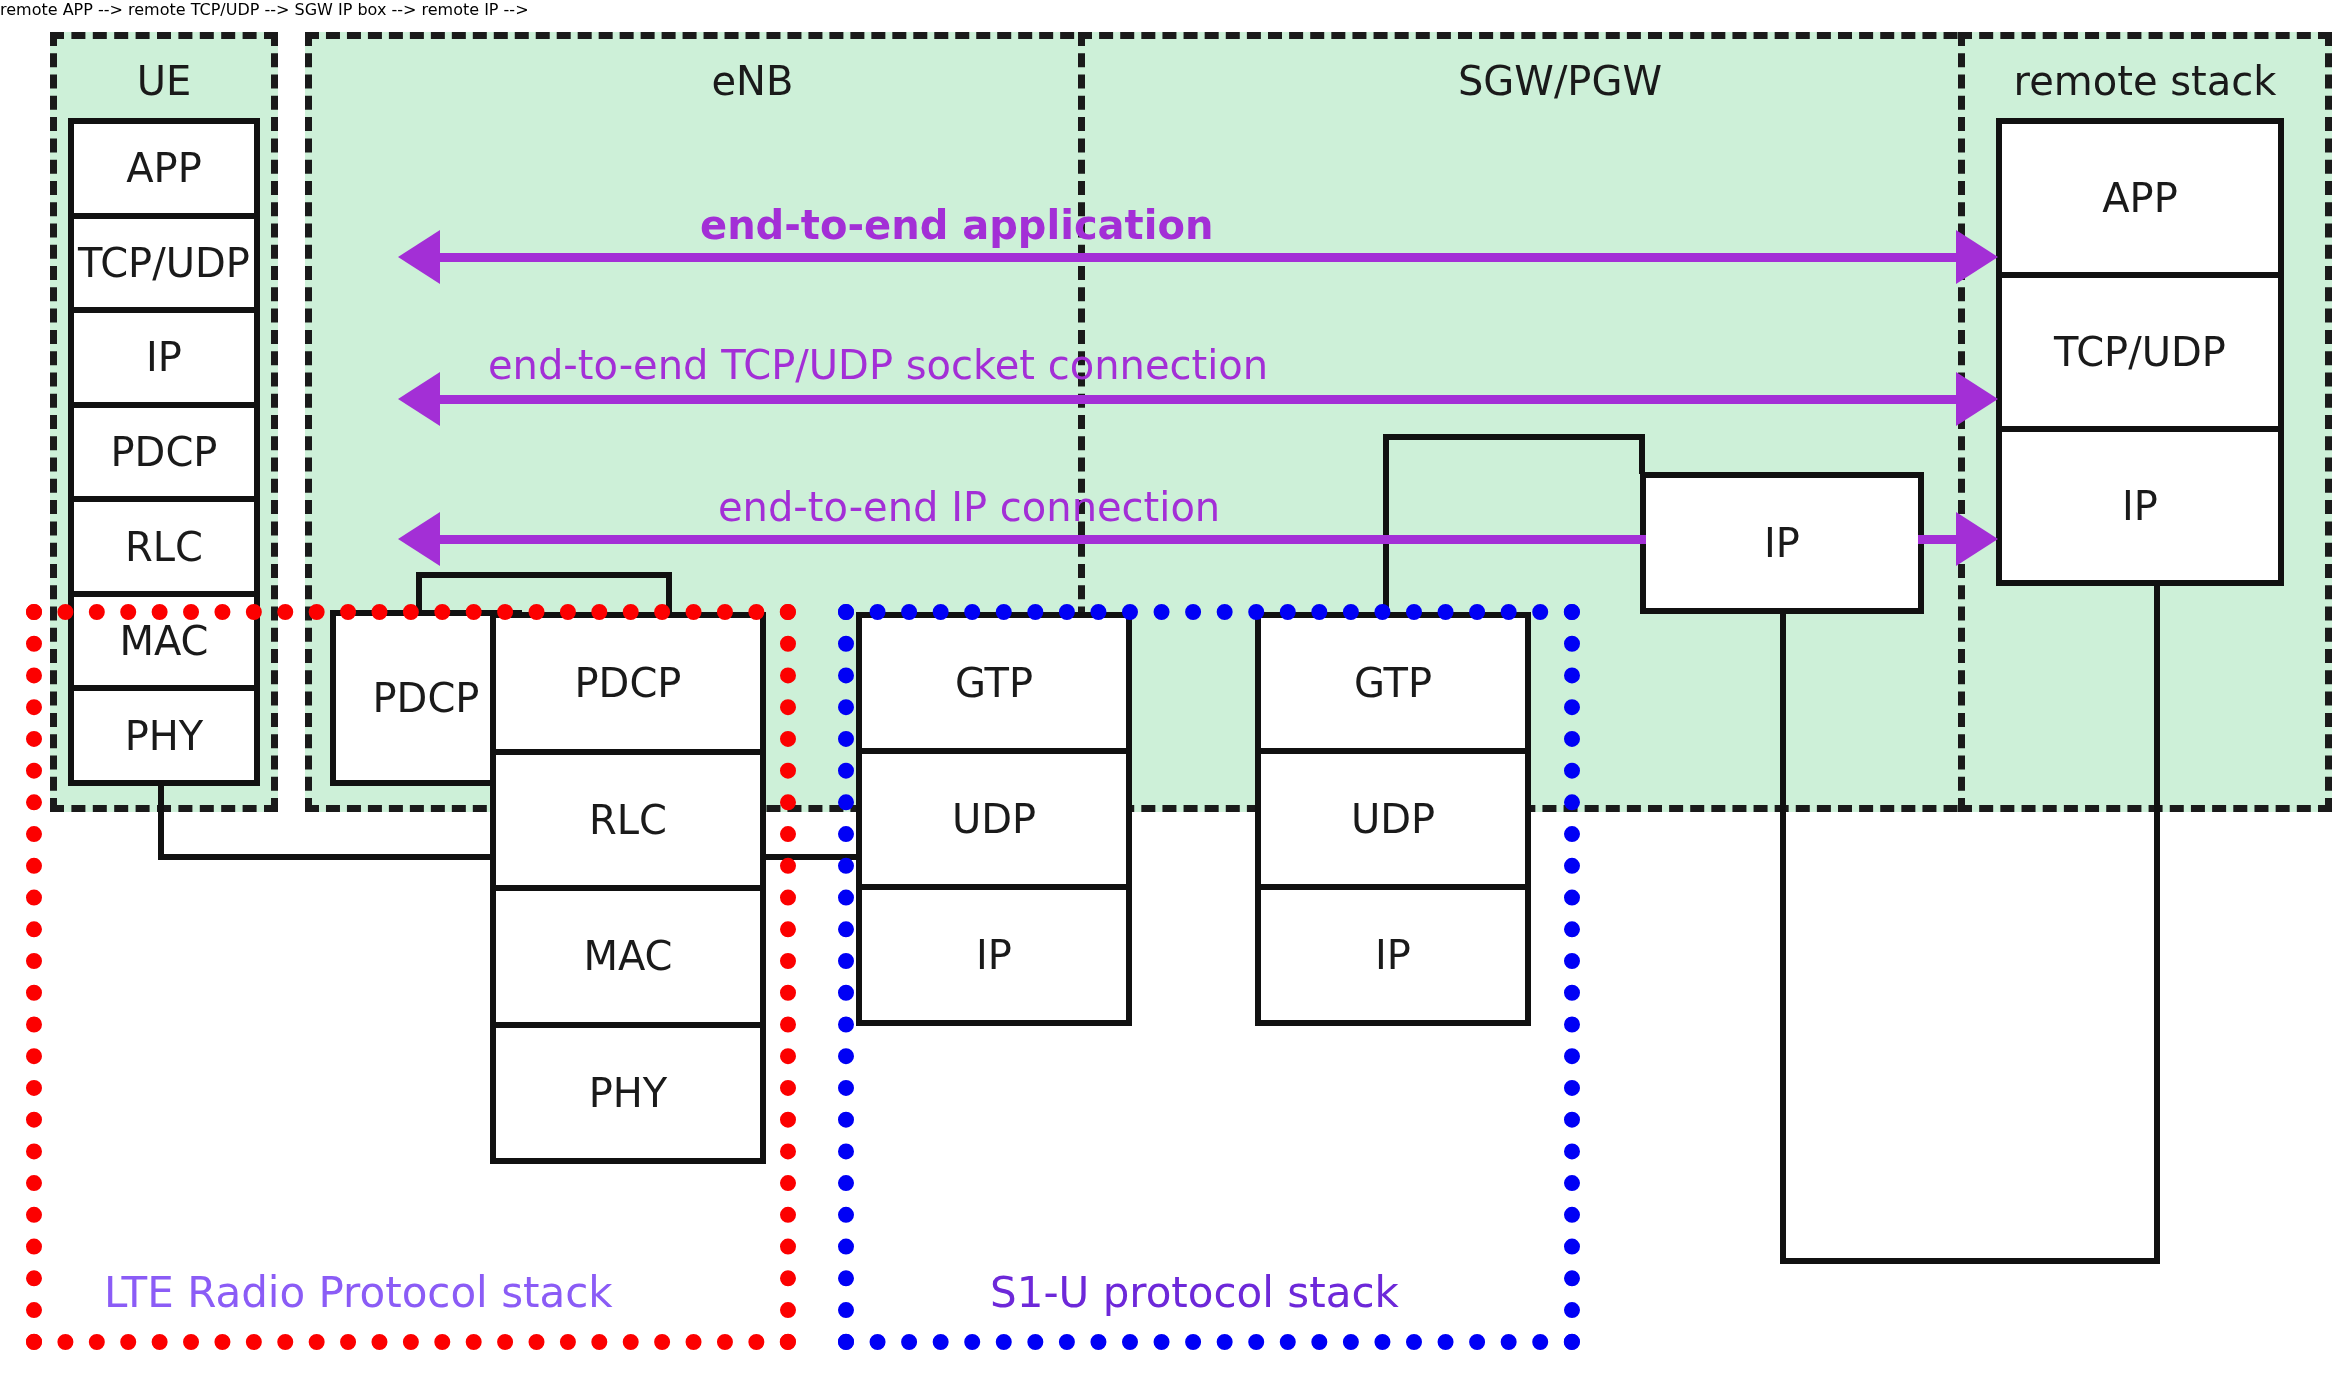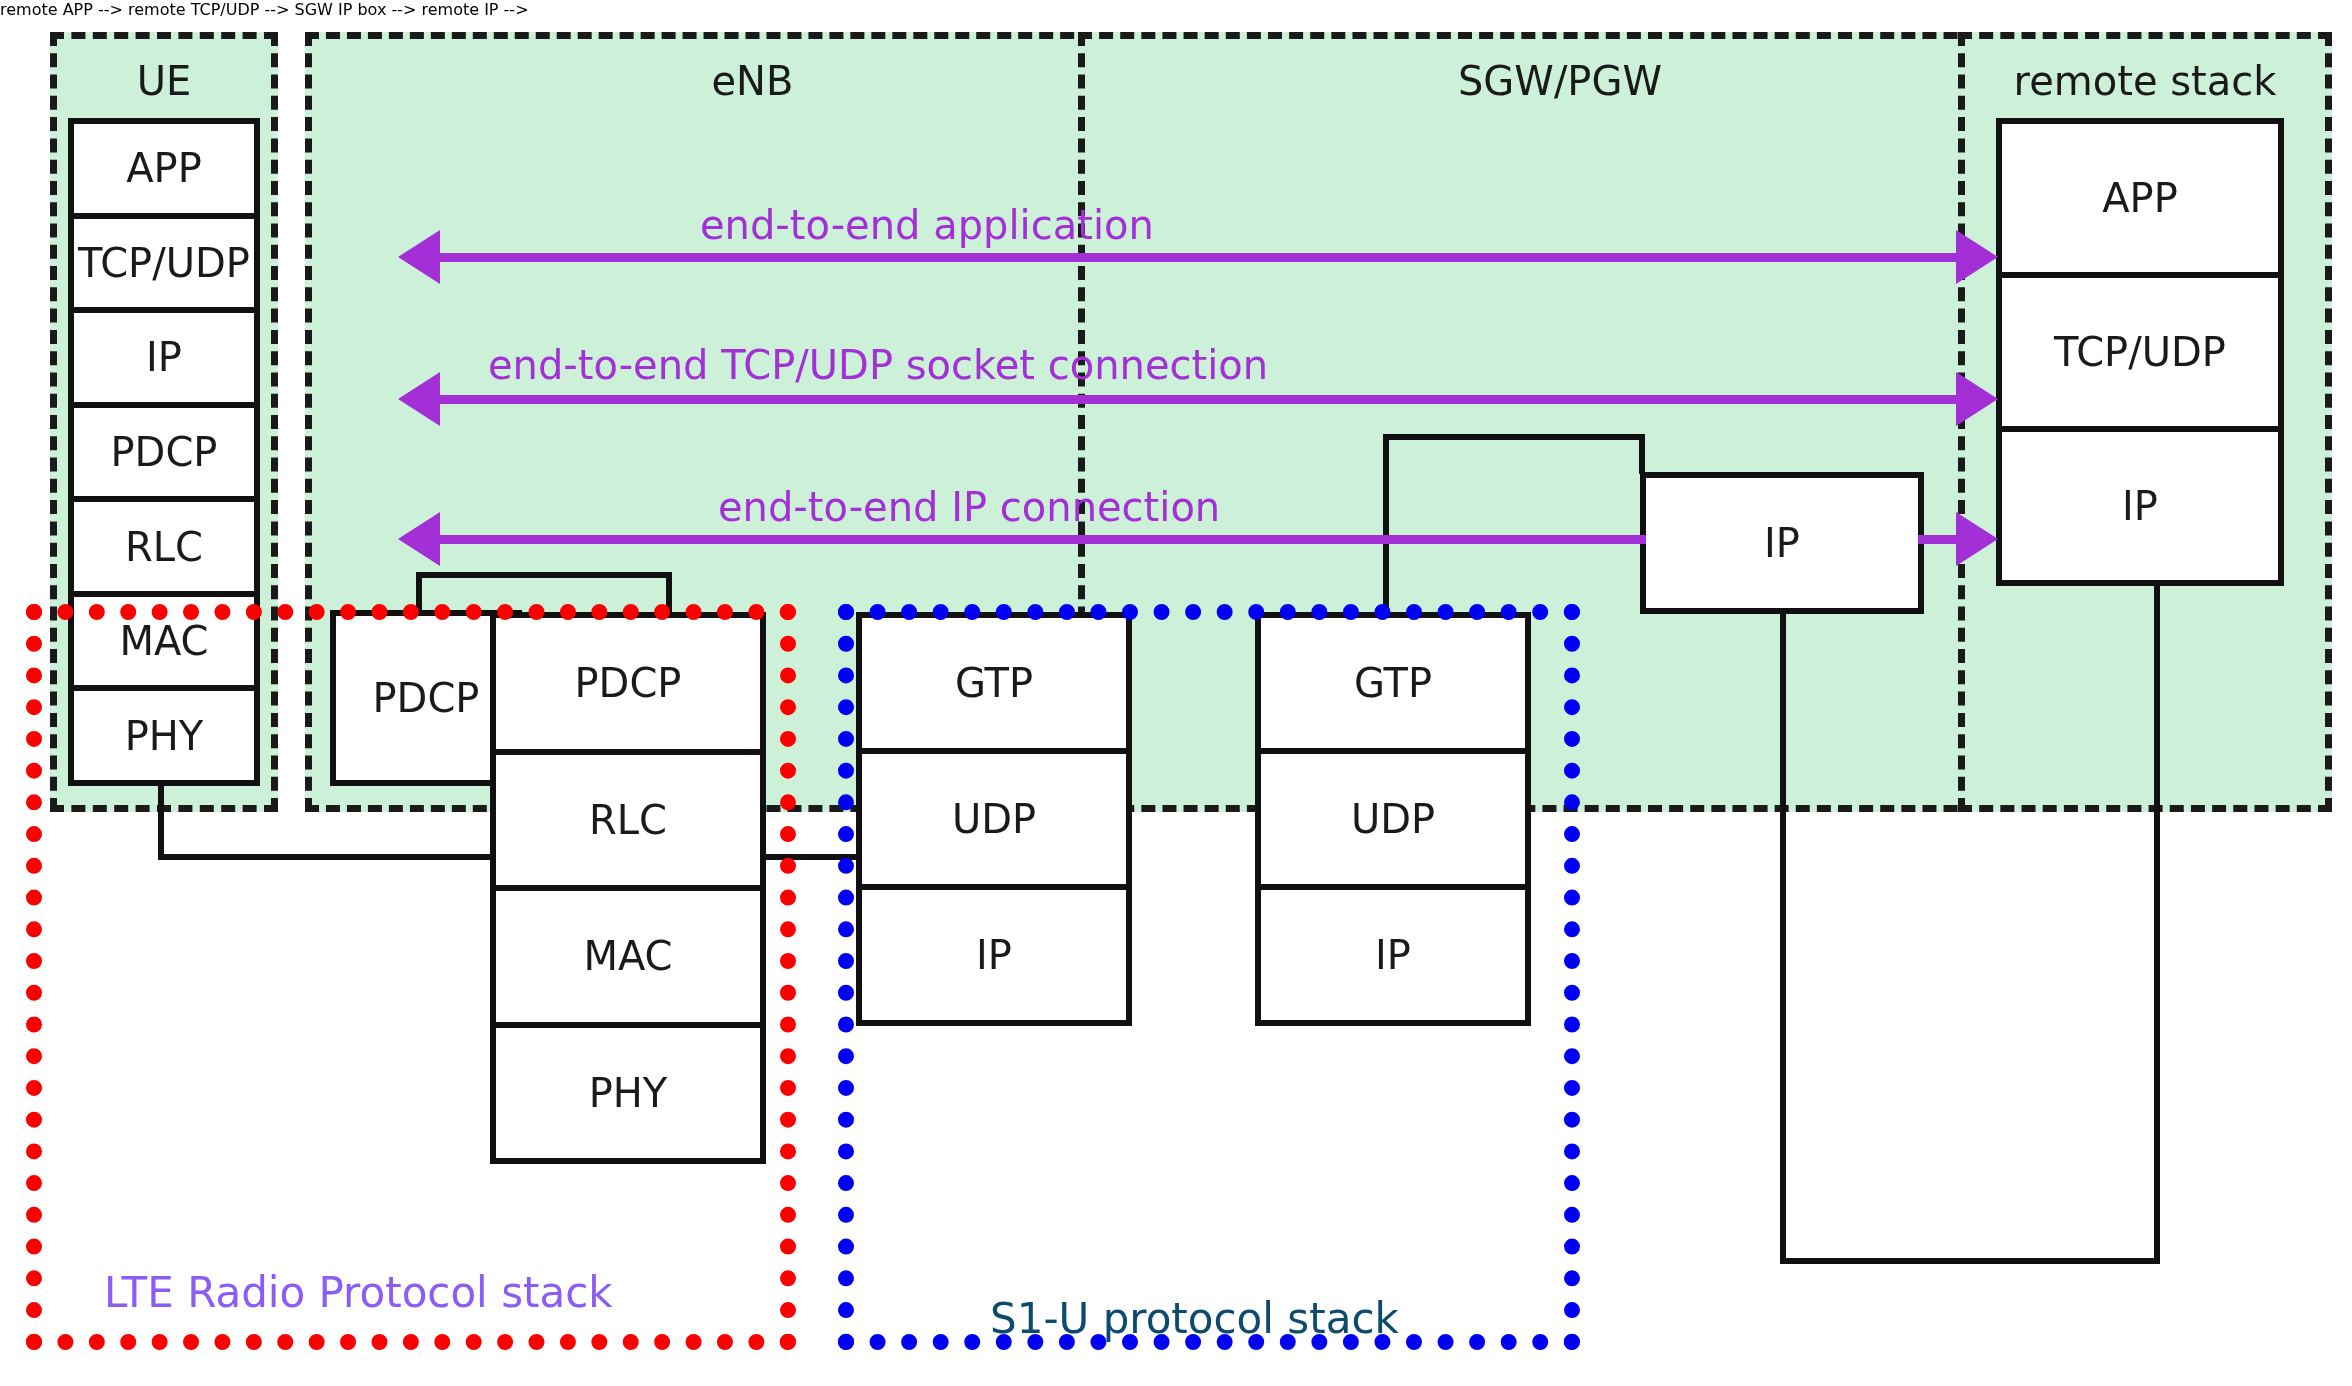--- a/index.html
+++ b/index.html
@@ -116,21 +116,21 @@
   .highlight.red   { border: 16px dotted #fc0000; }
   .highlight.blue  { border: 16px dotted #0000f5; }
 
   .highlight-label {
     position: absolute;
     font-size: 42px;
     white-space: nowrap;
     line-height: 1;
   }
   .highlight-label.red  { color: #8b5cf6; }
-  .highlight-label.blue { color: #0c4a6e; margin-top: 26px; }
+  .highlight-label.blue { color: #6d28d9; }
 </style>
 </head>
 <body>
 
 <div id="diagram">
 
   
   <div class="domain" style="left:50px; top:32px; width:228px; height:780px;">
     <div class="domain-title">UE</div>
   </div>
@@ -239,21 +239,21 @@
     <div class="layer">TCP/UDP</div>
     <div class="layer">IP</div>
   </div>
 
   
 
     remote APP --&gt;
   <div class="arrow-head left" style="left:398px; top:230px;"></div>
   <div class="arrow-line" style="left:438px; top:253px; width:1550px;"></div>
   <div class="arrow-head right" style="left:1956px; top:230px;"></div>
-  <div class="arrow-label" style="left:700px; top:205px;">end-to-end application</div>
+  <div class="arrow-label" style="left:700px; top:205px;font-weight:bold;">end-to-end application</div>
 
    remote TCP/UDP --&gt;
   <div class="arrow-head left" style="left:398px; top:372px;"></div>
   <div class="arrow-line" style="left:438px; top:395px; width:1550px;"></div>
   <div class="arrow-head right" style="left:1956px; top:372px;"></div>
   <div class="arrow-label" style="left:488px; top:345px;">end-to-end TCP/UDP socket connection</div>
 
    SGW IP box --&gt; remote IP --&gt;
   <div class="arrow-head left" style="left:398px; top:512px;"></div>
   <div class="arrow-line" style="left:438px; top:535px; width:1208px;"></div>

